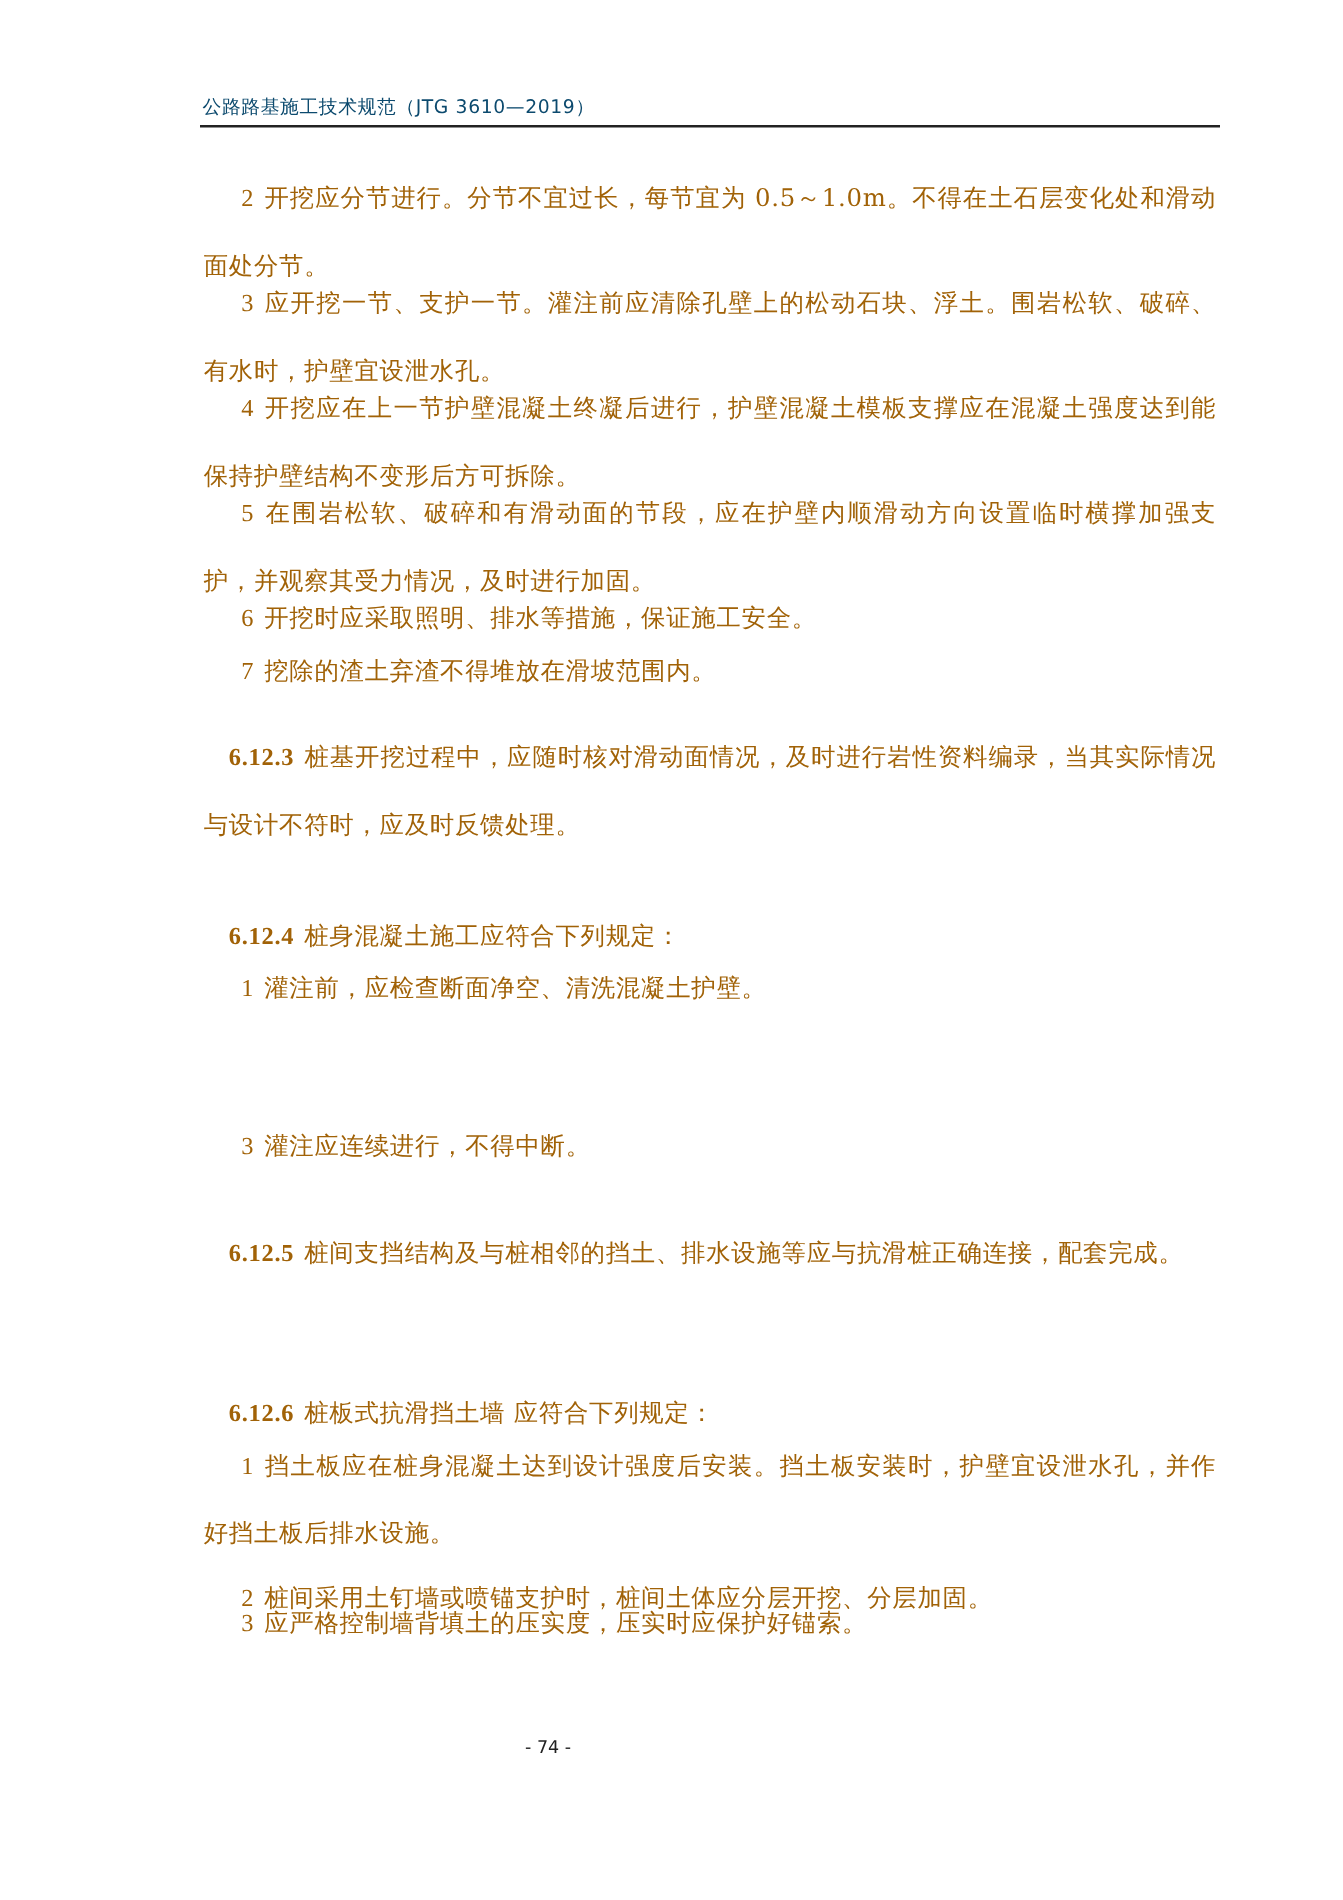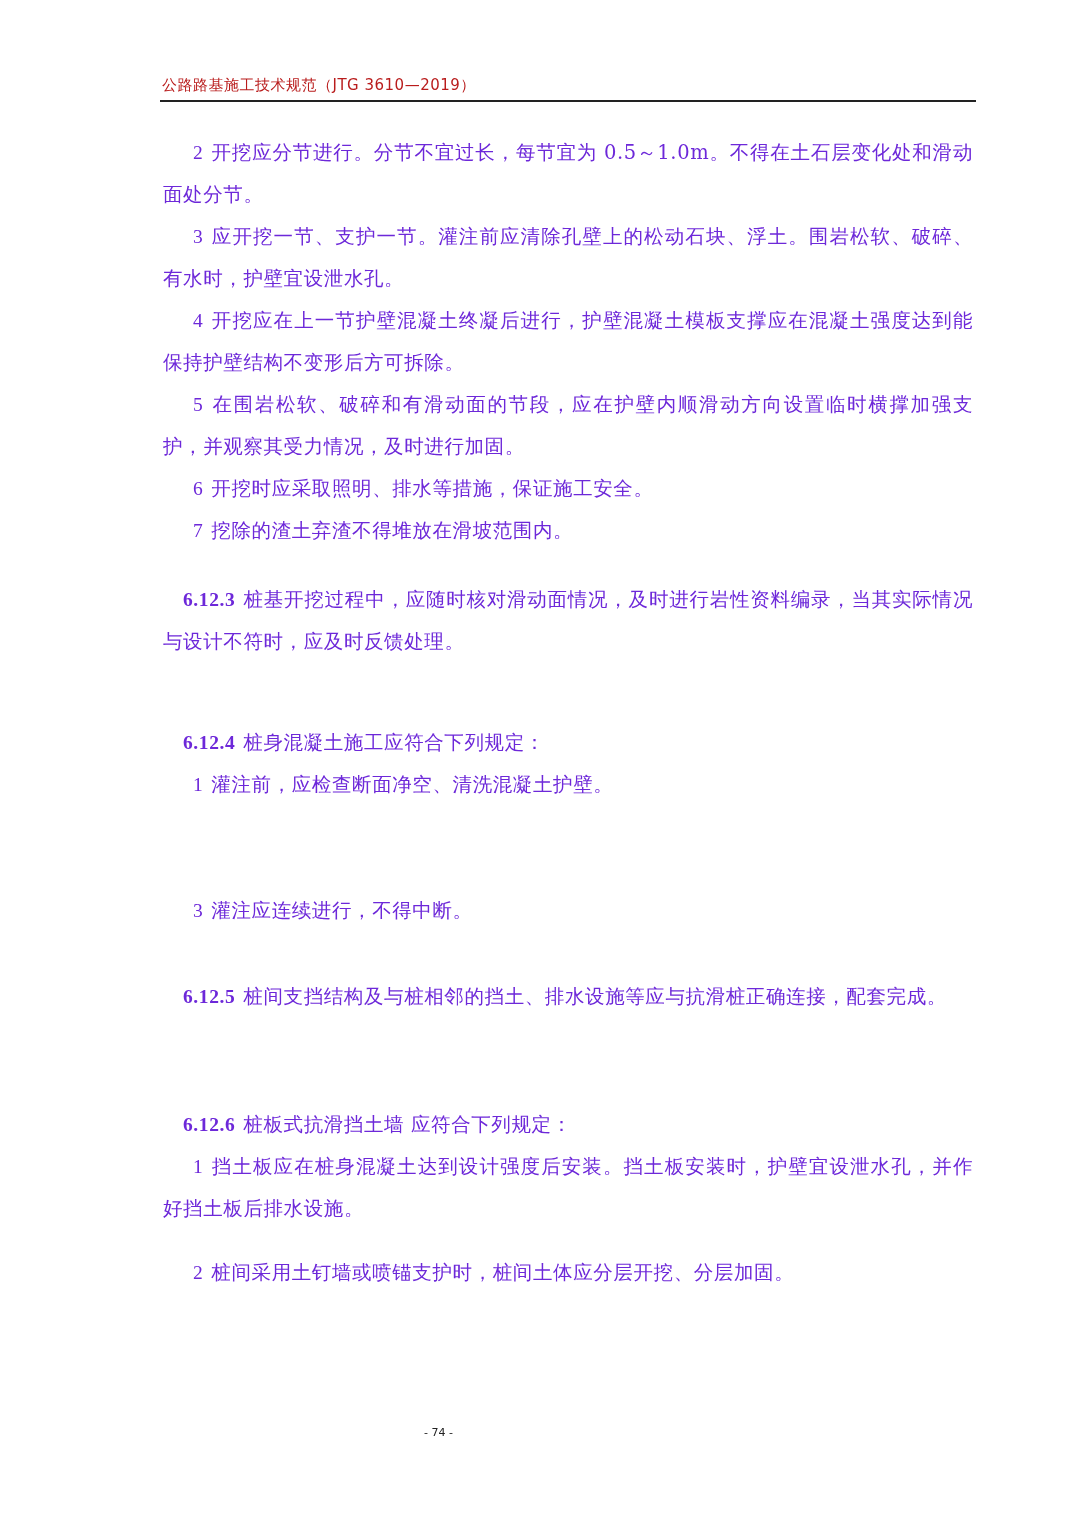--- a/index.html
+++ b/index.html
@@ -20,38 +20,38 @@
       left: 0; top: 0;
       width: 1074px;
       height: 1520px;
     }
     .header {
       position: absolute;
       left: 162px;
       top: 76px;
       font-family: "DejaVu Sans", "Liberation Sans", sans-serif;
       font-size: 15px;
-      color: #b91c1c;
+      color: #0c4a6e;
       letter-spacing: 0.5px;
     }
     .header-rule {
       position: absolute;
       left: 160px;
       top: 100px;
       width: 816px;
       height: 2px;
       background: #222;
     }
     .para {
       position: absolute;
       left: 163px;
       width: 810px;
       font-size: 19.5px;
-      line-height: 42px;
-      color: #6d28d9;
+      line-height: 53px;
+      color: #a16207;
       text-align: justify;
       text-align-last: left;
       letter-spacing: 0.6px;
     }
     .para .num {
       display: inline-block;
       margin-left: 30px;
       margin-right: 8px;
       font-family: "Liberation Serif", serif;
     }
@@ -62,23 +62,22 @@
       font-family: "Liberation Serif", serif;
       font-weight: bold;
     }
     .footer {
       position: absolute;
       top: 1390px;
       left: 0;
       width: 877px;
       text-align: center;
       font-family: "DejaVu Sans", "Liberation Sans", sans-serif;
-      font-size: 11px;
+      font-size: 14px;
       color: #222;
-      margin-top: 36px;
     }
   </style>
 </head>
 <body>
 
 <div class="page">
 
   <div class="header">公路路基施工技术规范（JTG 3610—2019）</div>
   <div class="header-rule"></div>
 
@@ -121,15 +120,18 @@
 
   <div class="para" style="top:1104px;">
     <span class="clause">6.12.6</span><span>桩板式抗滑挡土墙 应符合下列规定：</span>
   </div>
   <div class="para" style="top:1146px;">
     <span class="num">1</span><span>挡土板应在桩身混凝土达到设计强度后安装。挡土板安装时，护壁宜设泄水孔，并作好挡土板后排水设施。</span>
   </div>
   <div class="para" style="top:1252px;">
     <span class="num">2</span><span>桩间采用土钉墙或喷锚支护时，桩间土体应分层开挖、分层加固。</span>
   </div>
+  <div class="para" style="top:1272px;">
+    <span class="num">3</span><span>应严格控制墙背填土的压实度，压实时应保护好锚索。</span>
+  </div>
 
   <div class="footer">- 74 -</div>
 </div>
 
 </body></html>

